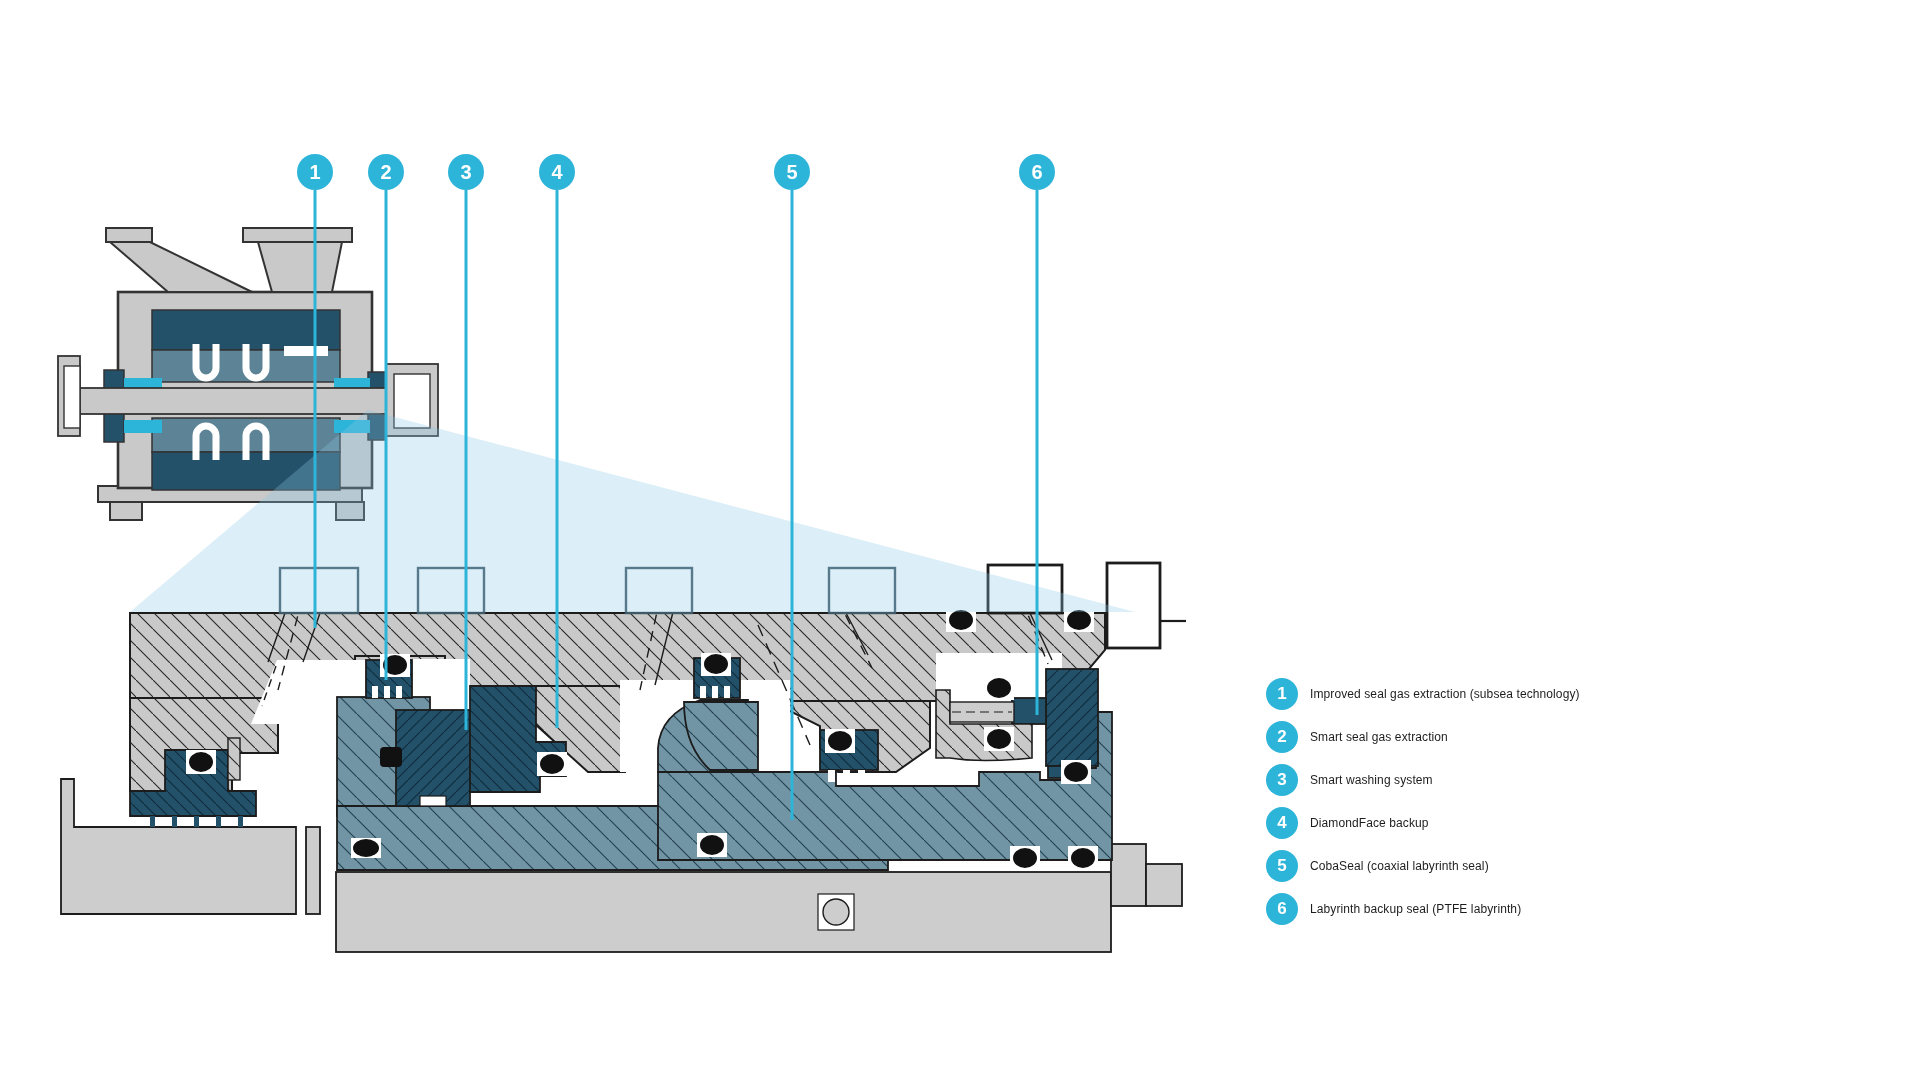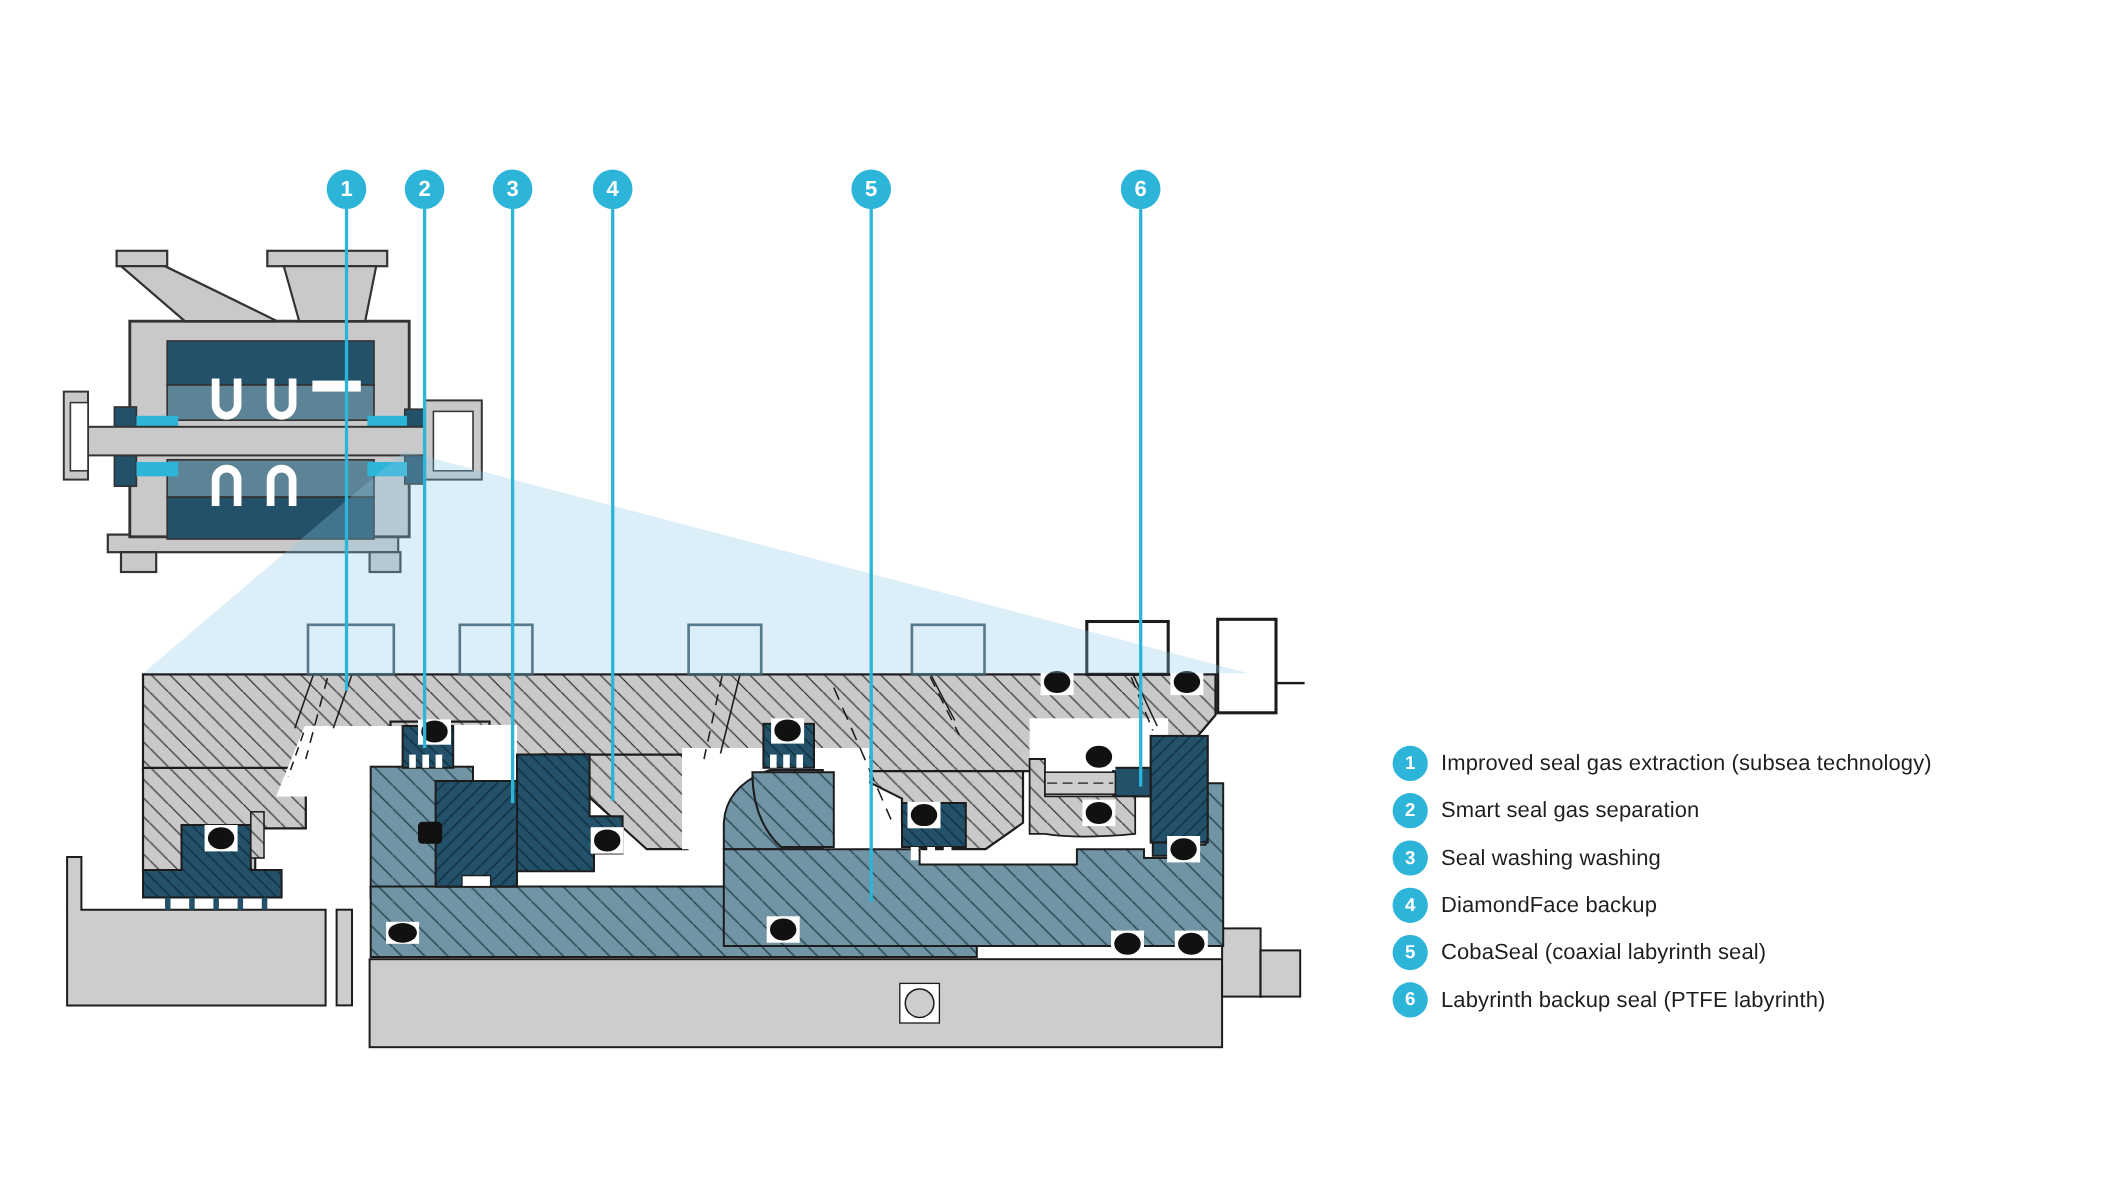--- a/index.html
+++ b/index.html
@@ -8,21 +8,21 @@
   #stage svg{position:absolute;left:0;top:0;}
   .layer{position:absolute;left:0;top:0;width:100%;height:100%;pointer-events:none;}
   .callout-circle{position:absolute;width:36px;height:36px;border-radius:50%;
       background:var(--accent);color:#fff;font-size:20px;font-weight:bold;
       display:flex;align-items:center;justify-content:center;transform:translate(-50%,-50%);}
   .callout-line{position:absolute;width:3px;background:var(--accent);transform:translateX(-50%);}
   .legend-row{position:absolute;display:flex;align-items:center;gap:12px;transform:translateY(-50%);}
   .legend-badge{width:32px;height:32px;border-radius:50%;background:var(--accent);
       color:#fff;font-size:17px;font-weight:bold;display:flex;align-items:center;
       justify-content:center;flex:0 0 32px;}
-  .legend-label{font-size:20px;color:#1d1d1d;white-space:nowrap;letter-spacing:0.1px;}
+  .legend-label{font-size:12px;color:#1d1d1d;white-space:nowrap;letter-spacing:0.1px;}
 </style>
 </head>
 <body>
 
 <div id="stage">
 
 <svg width="1920" height="1080" viewBox="0 0 1920 1080">
   <defs>
     <pattern id="hGray" width="17" height="17" patternUnits="userSpaceOnUse">
       <rect width="17" height="17" fill="#c9c9c9"></rect>
@@ -232,25 +232,25 @@
       <div class="callout-circle" style="left: 1037px; top: 172px;">6</div>
     </div>
 
 <div class="layer" id="legend-layer">
       <div class="legend-row" style="left: 1266px; top: 694px;">
         <div class="legend-badge">1</div>
         <span class="legend-label">Improved seal gas extraction (subsea technology)</span>
       </div>
       <div class="legend-row" style="left: 1266px; top: 737px;">
         <div class="legend-badge">2</div>
-        <span class="legend-label">Smart seal gas separation</span>
+        <span class="legend-label">Smart seal gas extraction</span>
       </div>
       <div class="legend-row" style="left: 1266px; top: 780px;">
         <div class="legend-badge">3</div>
-        <span class="legend-label">Seal washing washing</span>
+        <span class="legend-label">Smart washing system</span>
       </div>
       <div class="legend-row" style="left: 1266px; top: 823px;">
         <div class="legend-badge">4</div>
         <span class="legend-label">DiamondFace backup</span>
       </div>
       <div class="legend-row" style="left: 1266px; top: 866px;">
         <div class="legend-badge">5</div>
         <span class="legend-label">CobaSeal (coaxial labyrinth seal)</span>
       </div>
       <div class="legend-row" style="left: 1266px; top: 909px;">

